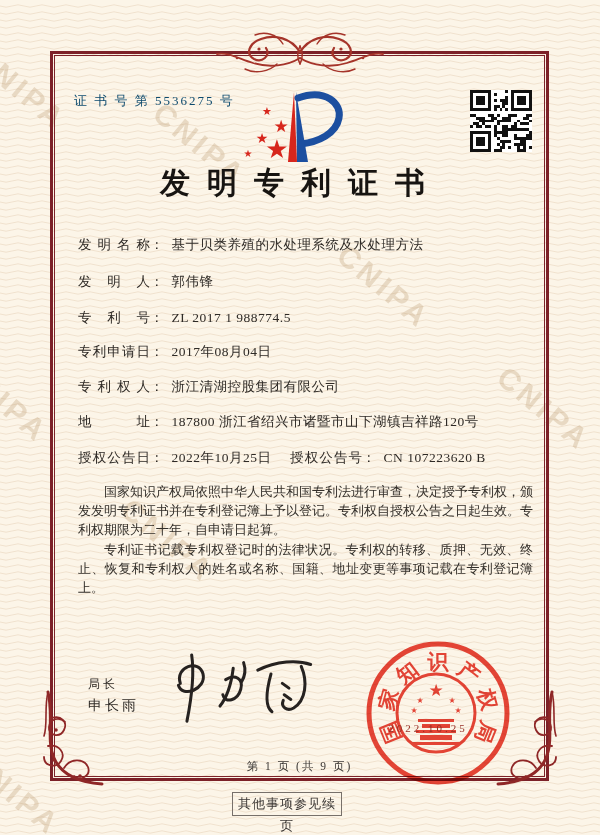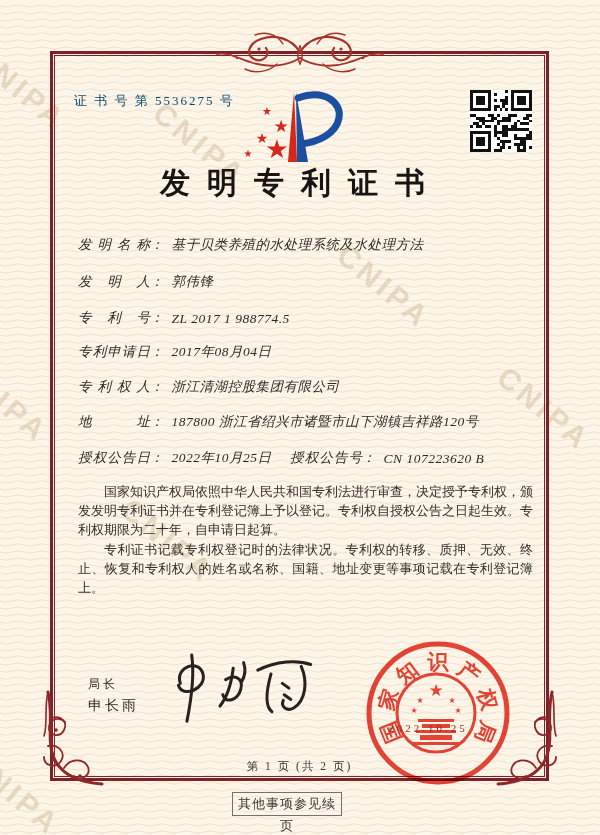--- a/index.html
+++ b/index.html
@@ -30,21 +30,21 @@
   
   .certno{position:absolute;left:74px;top:92px;font-size:13px;letter-spacing:2px;color:#0c4a6e;z-index:4;}
   .logo{position:absolute;left:238px;top:84px;z-index:4;}
   .qr{position:absolute;left:470px;top:90px;z-index:4;}
   .title{
     position:absolute;left:50px;top:163px;width:485px;z-index:4;
     text-align:center;font-size:30px;font-weight:bold;color:#171411;
     letter-spacing:17px;padding-left:17px;box-sizing:border-box;
   }
   
-  .frow{position:absolute;left:78px;z-index:4;font-size:13.5px;display:flex;align-items:flex-end;color:#2e2a26;font-style:italic;}
+  .frow{position:absolute;left:78px;z-index:4;font-size:13.5px;display:flex;align-items:center;color:#2e2a26;}
   .flabel{display:inline-block;width:72px;text-align:justify;text-align-last:justify;}
   .fcolon{display:inline-block;}
   .fvalue{margin-left:8px;letter-spacing:0.5px;white-space:nowrap;}
   
   .paras{position:absolute;left:78px;top:482px;width:455px;z-index:4;}
   .paras p{margin:0;font-size:13px;line-height:19.2px;text-indent:2em;text-align:justify;color:#322e29;}
   
   .sig-title{position:absolute;left:88px;top:676px;font-size:12px;letter-spacing:3px;z-index:4;}
   .sig-name{position:absolute;left:88px;top:697px;font-size:14px;letter-spacing:3px;z-index:4;}
   .sig-hand{position:absolute;left:152px;top:646px;z-index:4;}
@@ -556,14 +556,14 @@
     </g>
     <rect x="60" y="86" width="36" height="3"></rect>
     <rect x="64" y="91" width="28" height="4"></rect>
     <rect x="58" y="97" width="40" height="3"></rect>
     <rect x="62" y="102" width="32" height="5"></rect>
     <rect x="54" y="109" width="48" height="3"></rect>
   </g>
   <text x="70" y="99" text-anchor="middle" font-size="11" letter-spacing="3" fill="#8f1d15" font-family="'Liberation Serif',serif">2022.10.25</text>
 </svg>
 
-<div class="pageinfo">第 1 页 (共 2 页)</div>
+<div class="pageinfo">第 1 页 (共 9 页)</div>
 <div class="contbox">其他事项参见续页</div>
 
 </body></html>

